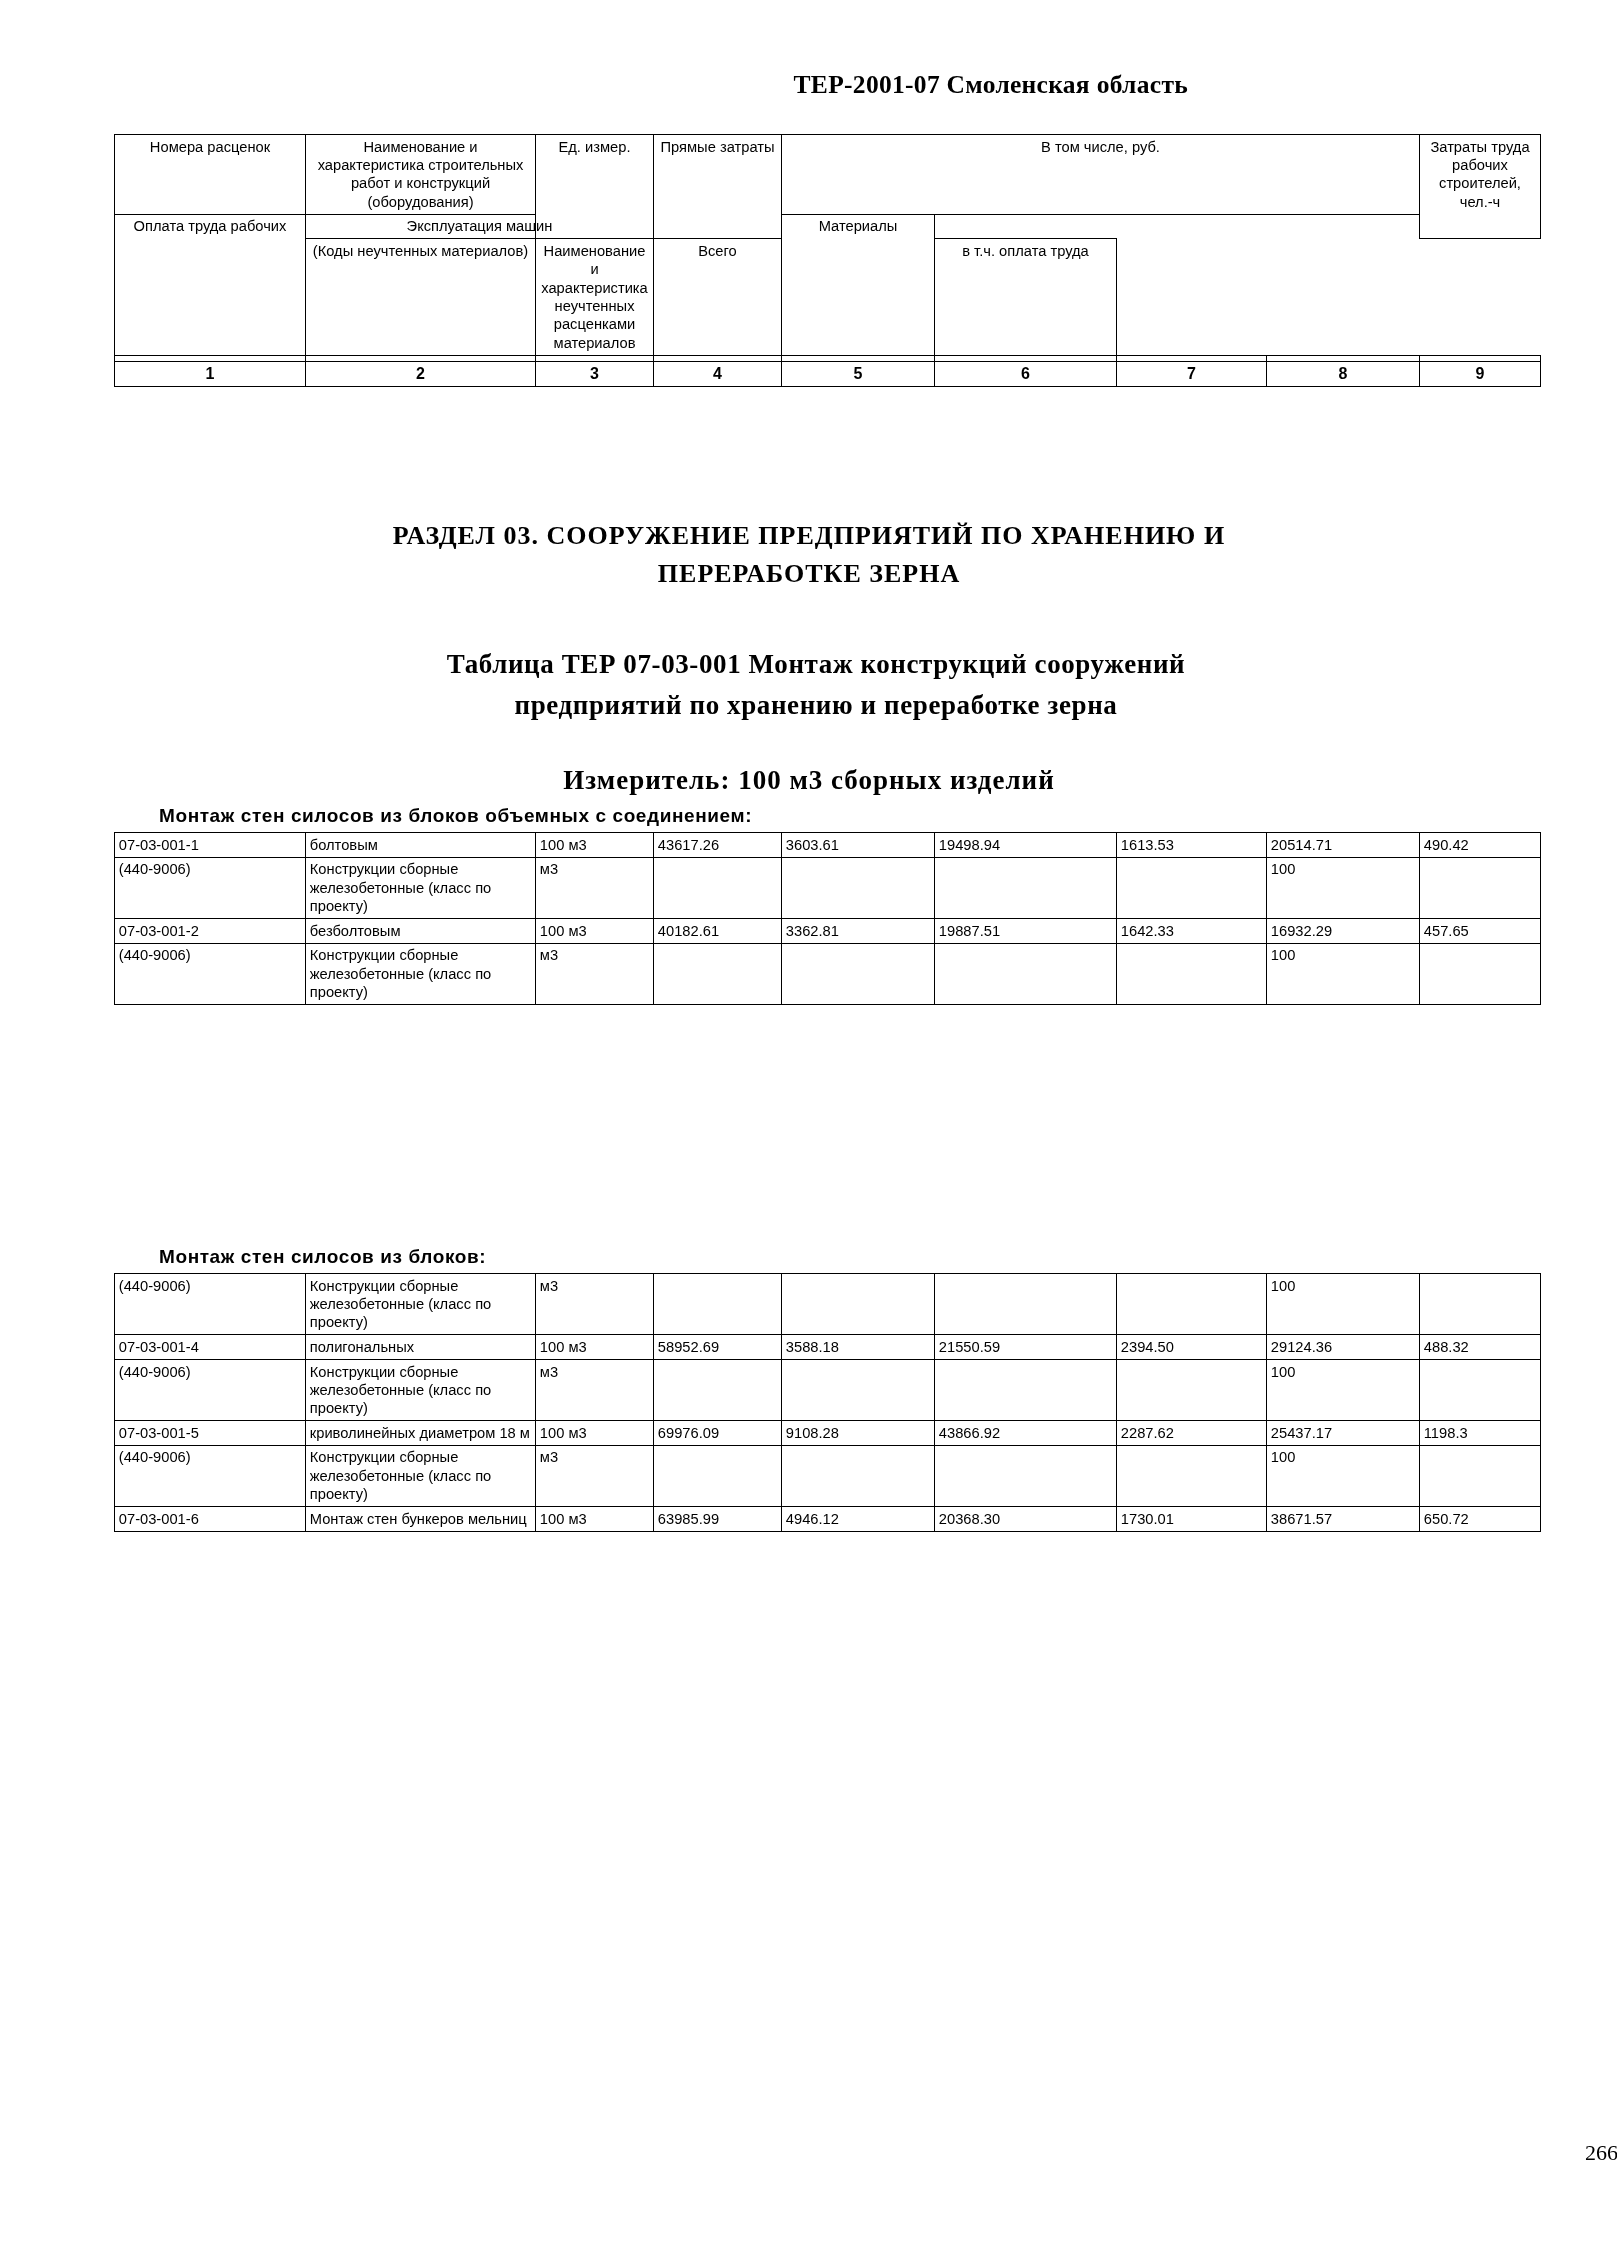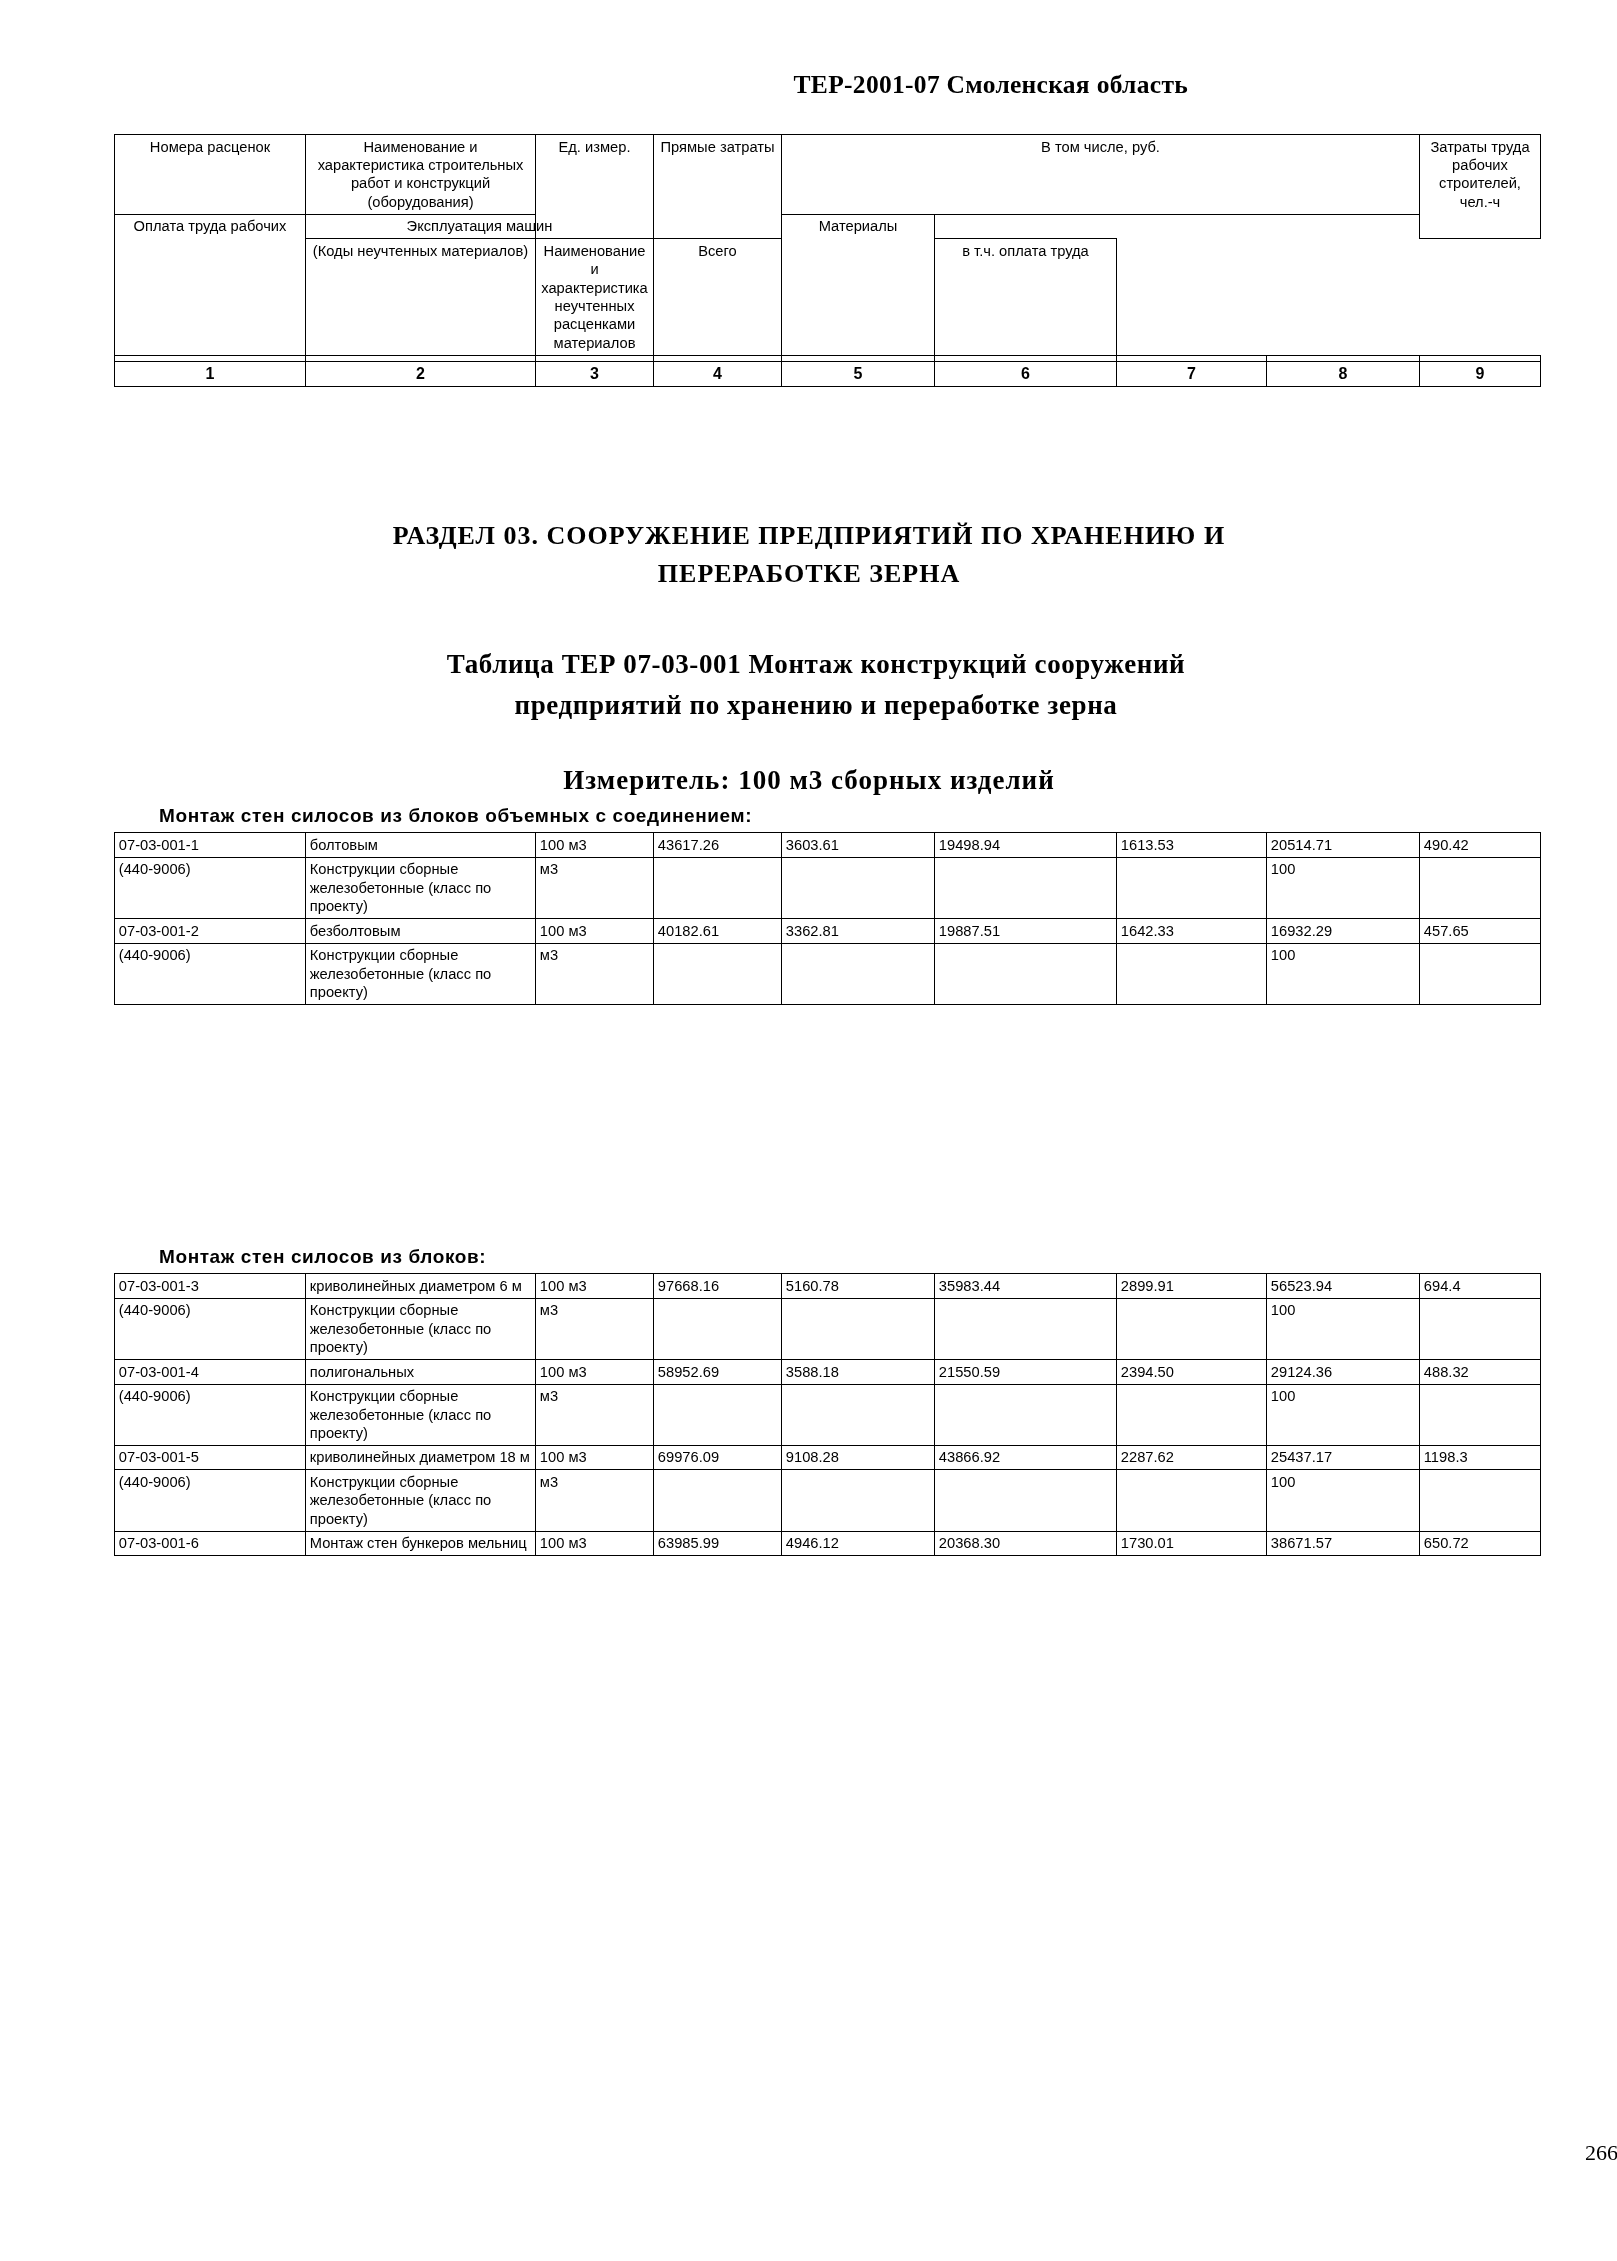--- a/index.html
+++ b/index.html
@@ -291,31 +291,20 @@
           <col class="c2">
           <col class="c3">
           <col class="c4">
         <col class="c5">
           <col class="c6">
           <col class="c7">
           <col class="c8">
           <col class="c9">
       </colgroup>
       <tbody>
-          <tr>
-        <td class="lft">07-03-001-3</td>
-        <td class="lft">криволинейных диаметром 6 м</td>
-        <td class="lft">100 м3</td>
-        <td class="lft">97668.16</td>
-        <td class="lft">5160.78</td>
-        <td class="lft">35983.44</td>
-        <td class="lft">2899.91</td>
-        <td class="lft">56523.94</td>
-        <td class="lft">694.4</td>
-      </tr>
       <tr>
         <td class="lft">(440-9006)</td>
         <td class="lft">Конструкции сборные железобетонные (класс по проекту)</td>
         <td class="lft">м3</td>
         <td class="lft"></td>
         <td class="lft"></td>
         <td class="lft"></td>
         <td class="lft"></td>
         <td class="lft">100</td>
         <td class="lft"></td>

